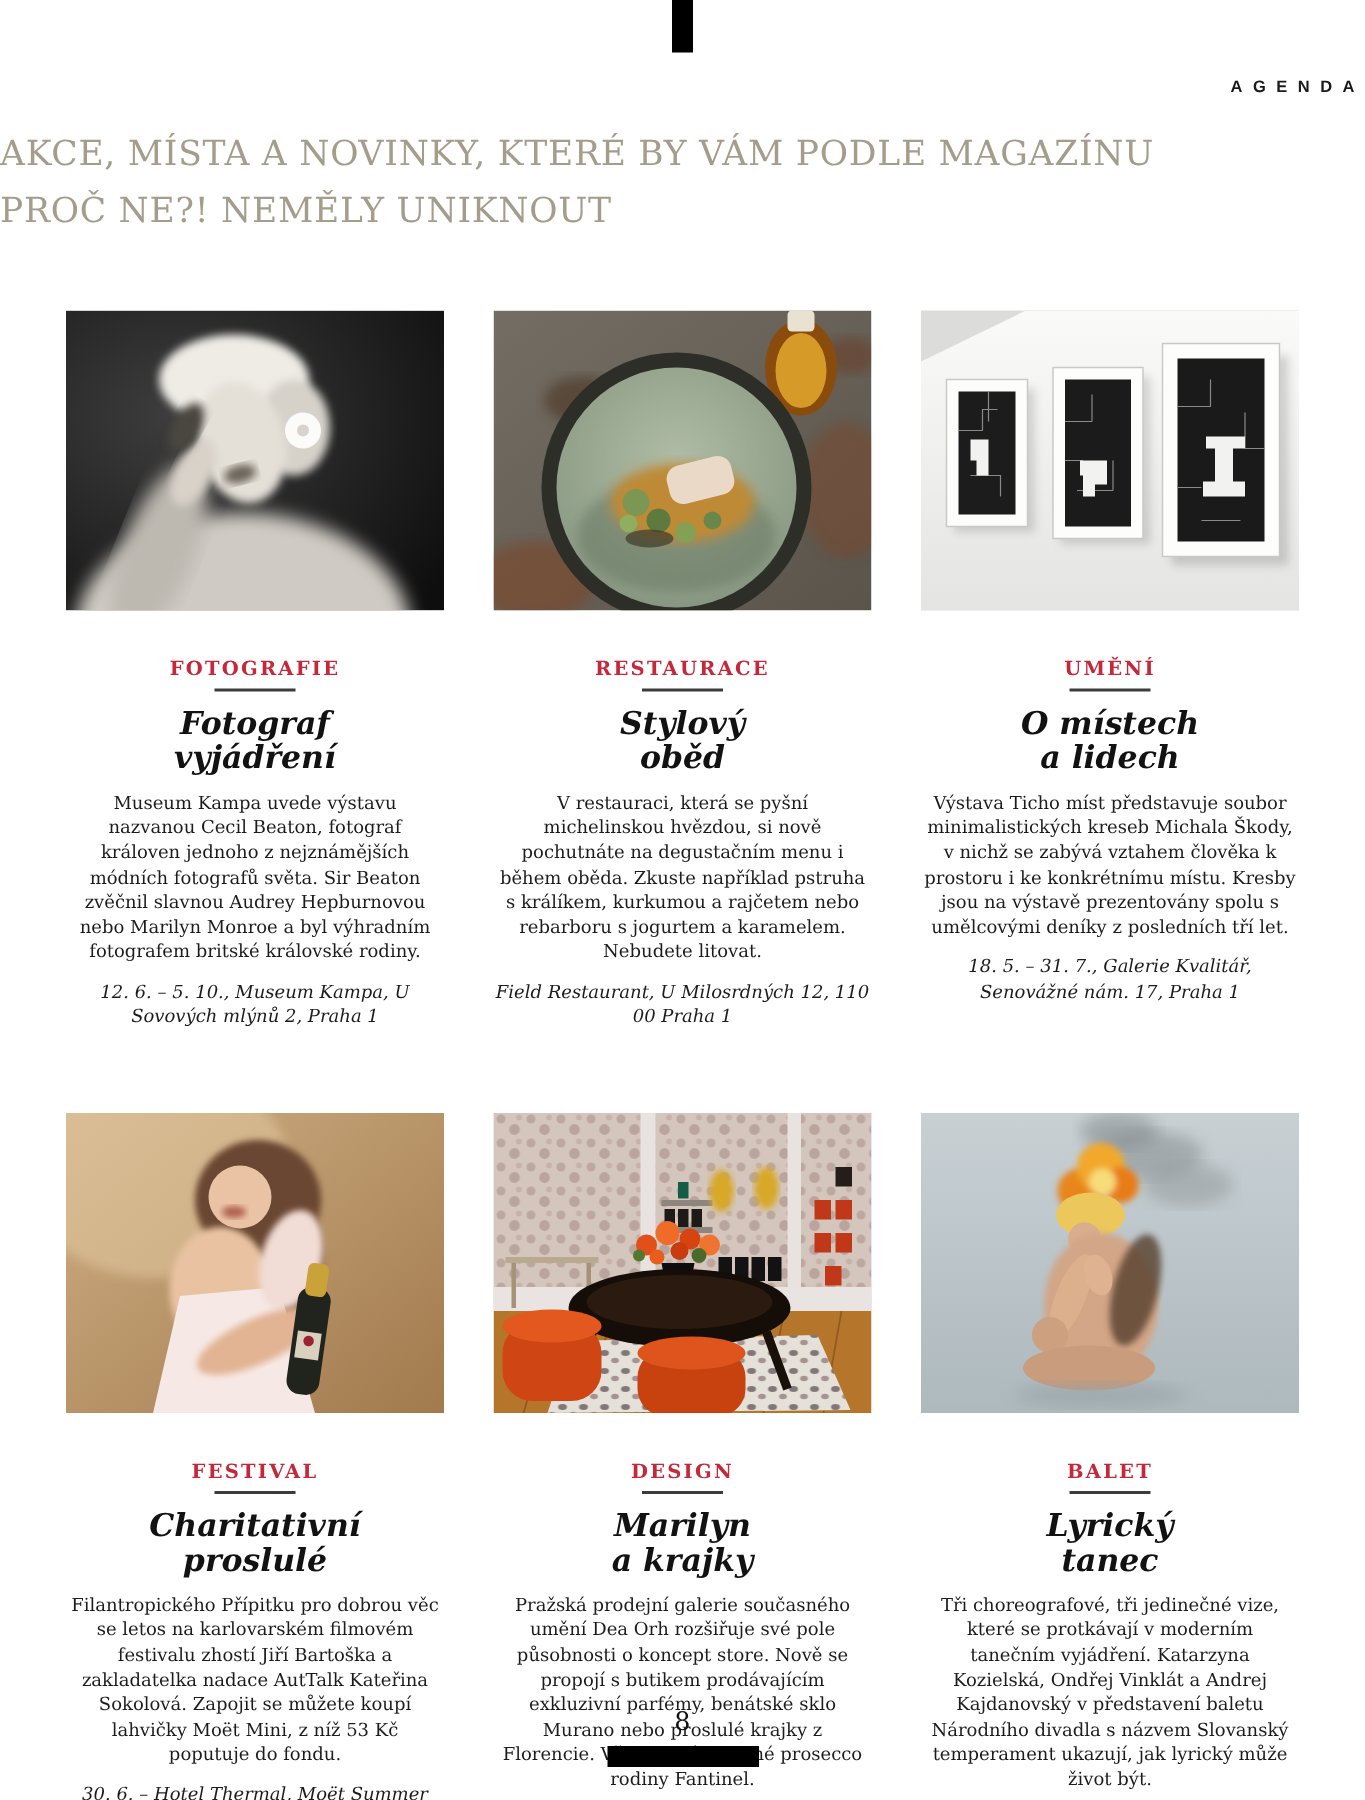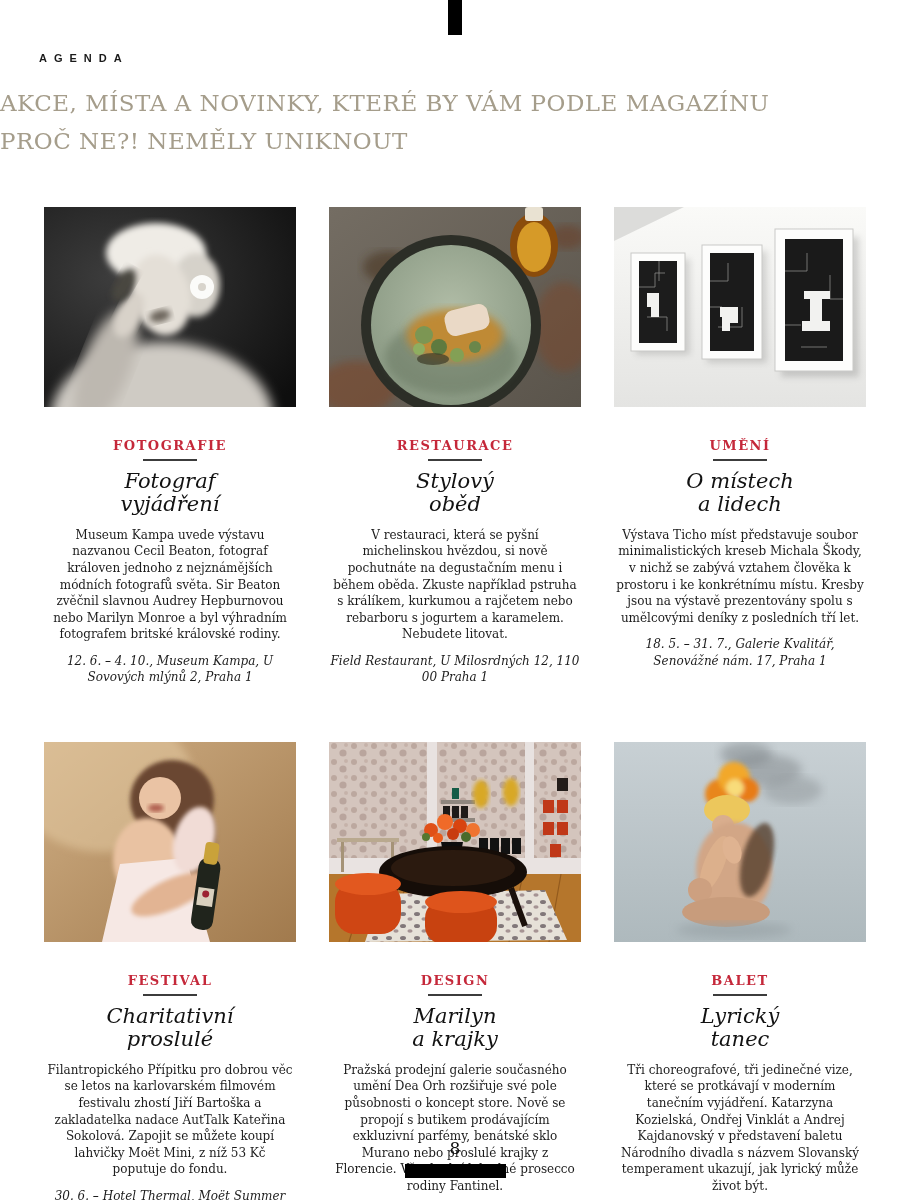--- a/index.html
+++ b/index.html
@@ -9,21 +9,21 @@
     font-family: "DejaVu Serif", "Liberation Serif", serif;
     color: #1c1c1c;
     position: relative;
     overflow: hidden;
   }
   .page { width:910px; height:1200px; position:relative; background:#fff; }
 
   
   .brand-bar { width:14px; height:35px; background:#000; margin:0 auto; }
   .section-label {
-    margin-top:17px; text-align:left;
+    margin-top:17px; text-align:right;
     font-family:"Liberation Sans", sans-serif;
     font-size:11px; letter-spacing:7px; text-indent:7px;
     color:#1a1a1a; font-weight:bold;padding-left:32px;
   }
   .headline {
     margin-top:21px; text-align:left;
     font-size:23px; font-weight:normal;
     color:#a59d8b; letter-spacing:0.5px; line-height:1.65;
   }
 
@@ -43,21 +43,21 @@
   .article-image svg { display:block; width:252px; height:200px; }
   .category-row { text-align:center; margin-top:28px; }
   .category {
     display:inline-block;
     font-size:13px; font-weight:bold; letter-spacing:1.5px;
     color:#c5283a;
   }
   .category-underline { width:54px; height:2px; background:#3c3c3c; margin:5px auto 0; }
   .title {
     text-align:center; margin-top:9px;
-    font-size:21px; font-weight:normal; font-style:italic;
+    font-size:21px; font-weight:bold; font-style:italic;
     line-height:1.12; color:#121212;
   }
   .body-text {
     text-align:center; margin-top:10px;
     font-size:12px; line-height:1.38; color:#1c1c1c;
     padding:0 2px;
   }
   .footer-text {
     text-align:center; margin-top:10px;
     font-size:12px; font-style:italic; line-height:1.38; color:#1c1c1c;
@@ -114,21 +114,21 @@
       </div>
       <div class="category-row">
         <span class="category">FOTOGRAFIE</span>
         <div class="category-underline"></div>
       </div>
       <h2 class="title">
         <span>Fotograf</span><br>
         <span>vyjádření</span>
       </h2>
       <p class="body-text">Museum Kampa uvede výstavu nazvanou Cecil Beaton, fotograf královen jednoho z nejznámějších módních fotografů světa. Sir Beaton zvěčnil slavnou Audrey Hepburnovou nebo Marilyn Monroe a byl výhradním fotografem britské královské rodiny.</p>
-      <p class="footer-text">12. 6. – 4. 10., Museum Kampa, U Sovových mlýnů 2, Praha 1</p>
+      <p class="footer-text">12. 6. – 5. 10., Museum Kampa, U Sovových mlýnů 2, Praha 1</p>
     </article>
 
     <article class="article">
       <div class="article-image">
         <svg viewBox="0 0 252 200" preserveAspectRatio="none">
           <defs>
             <linearGradient id="f-bg" x1="0" y1="0" x2="1" y2="1">
               <stop offset="0" stop-color="#746d63"></stop>
                 <stop offset="1" stop-color="#5a544b"></stop>
             </linearGradient>

